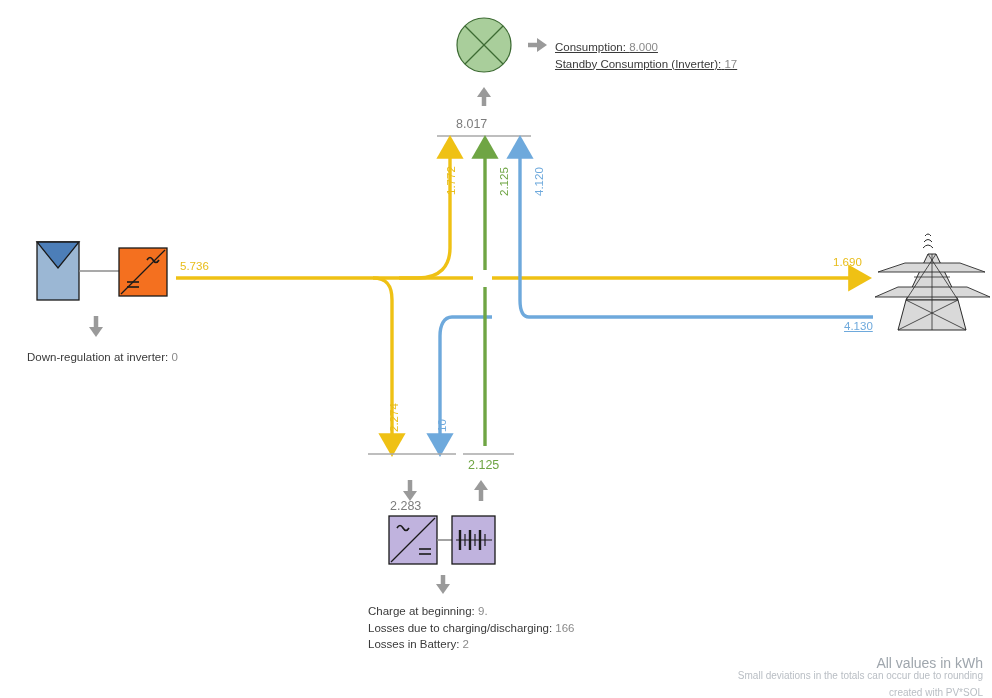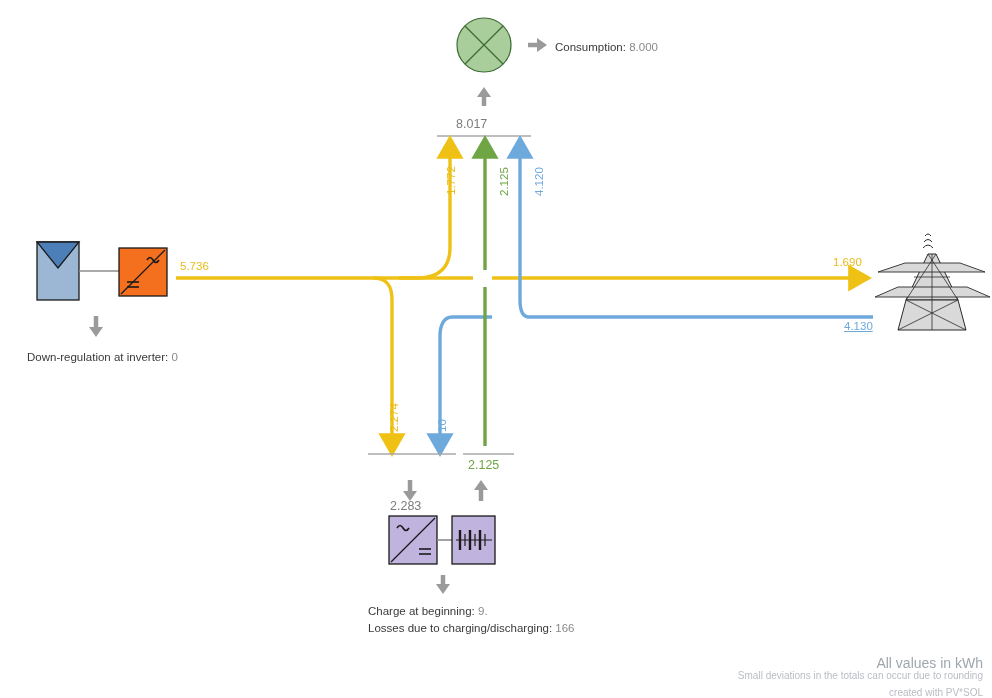--- a/index.html
+++ b/index.html
@@ -206,42 +206,50 @@
   <div class="lbl val-green rot" style="left:497px; top:196px;">2.125</div>
   <div class="lbl val-blue rot" style="left:532px; top:196px;">4.120</div>
 
   <div class="lbl val-yellow rot" style="left:387px; top:432px;">2.274</div>
   <div class="lbl val-blue rot" style="left:435px; top:432px;">10</div>
 
   <div class="total val-gray" style="left:456px; top:117px;">8.017</div>
   <div class="total val-gray" style="left:390px; top:458px;margin-top:41px;">2.283</div>
   <div class="total val-green" style="left:468px; top:458px;">2.125</div>
 
-  <div class="infoblock" style="left:555px; top:39px;">
+  <div class="infoblock" style="left:555px; top:39px;text-decoration:underline;">
     <div>
       <span>Consumption:</span>
       <span class="v">8.000</span>
     </div>
+    <div>
+      <span>Standby Consumption (Inverter):</span>
+      <span class="v">17</span>
+    </div>
   </div>
 
   <div class="infoblock" style="left:27px; top:349px;">
     <div>
       <span>Down-regulation at inverter:</span>
       <span class="v">0</span>
     </div>
   </div>
 
   <div class="infoblock" style="left:368px; top:603px;">
     <div>
       <span>Charge at beginning:</span>
       <span class="v">9.</span>
     </div>
     <div>
       <span>Losses due to charging/discharging:</span>
       <span class="v">166</span>
+    </div>
+    <div>
+      <span>Losses in Battery:</span>
+      <span class="v">2</span>
     </div>
   </div>
 
   <div class="footer-main" style="left:700px; top:655px; width:283px;">All values in kWh</div>
   <div class="footer-small" style="left:700px; top:671px; width:283px;">Small deviations in the totals can occur due to rounding</div>
   <div class="footer-small" style="left:700px; top:688px; width:283px;">created with PV*SOL</div>
 
 </div>
 
 </body></html>

